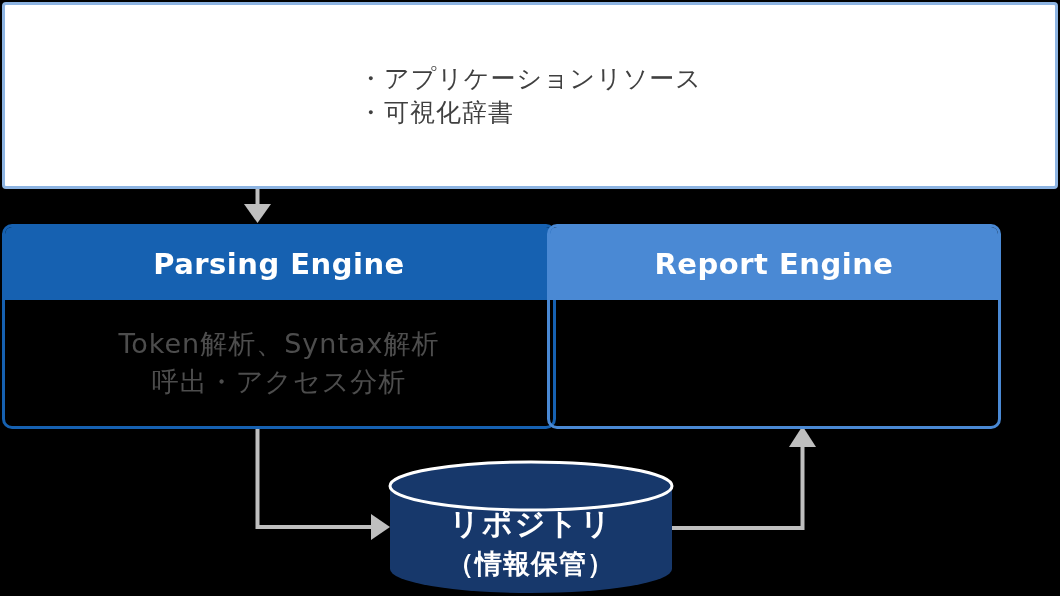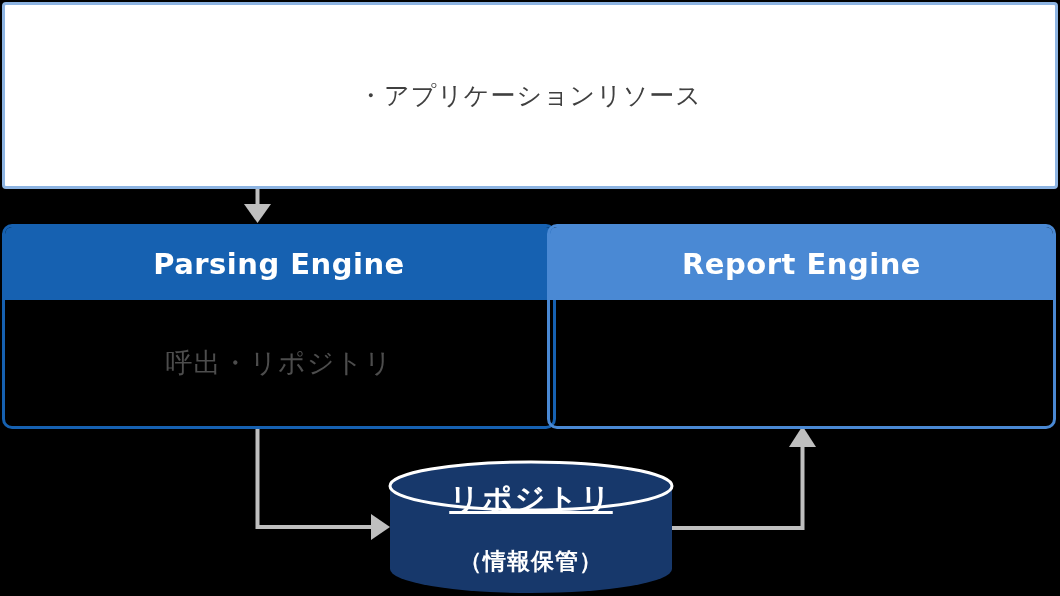--- a/index.html
+++ b/index.html
@@ -64,21 +64,21 @@
     position: absolute;
     top: 224px;
     height: 205px;
     border-radius: 10px;
     overflow: hidden;
     border: 3px solid;
     display: flex;
     flex-direction: column;
   }
   .engine-box.parsing { left: 2px; width: 554px; border-color: var(--parsing-blue); }
-  .engine-box.report  { left: 547px; width: 509px; border-color: var(--report-blue); gap: 45px; }
+  .engine-box.report  { left: 547px; width: 454px; border-color: var(--report-blue); gap: 45px; }
   .engine-header {
     height: 73px;
     flex: 0 0 73px;
     display: flex;
     align-items: center;
     justify-content: center;
     color: var(--header-text);
     font-size: 29px;
     font-weight: bold;
     letter-spacing: 0.5px;
@@ -100,31 +100,32 @@
 
   
   .cyl-label {
     position: absolute;
     left: 390px;
     width: 282px;
     text-align: center;
     color: var(--cylinder-text);
     font-weight: bold;
   }
-  .cyl-title { top: 479px; font-size: 30px; letter-spacing: 2px; text-decoration: underline; }
-  .cyl-sub   { top: 546px; font-size: 23px; letter-spacing: 1px; }
+  .cyl-title { top: 504px; font-size: 30px; letter-spacing: 2px; }
+  .cyl-sub   { top: 546px; font-size: 27px; letter-spacing: 1px; }
 </style>
 </head>
 <body>
 
 <div class="stage">
 
   <div class="top-box">
     <div class="bullet-list">
       <div>・アプリケーションリソース</div>
+      <div>・可視化辞書</div>
     </div>
   </div>
 
   <svg class="connector-layer" viewBox="0 0 1060 596">
 
     <g>
       <line class="arrow-line" x1="257.5" y1="189" x2="257.5" y2="205"></line>
       <polygon class="arrow-head" points="244,204 271,204 257.5,223"></polygon>
     </g>
 
@@ -140,21 +141,22 @@
 
     <g>
       <path class="cyl-body" d="M390,486 L390,569 A141,24 0 0 0 672,569 L672,486 Z"></path>
       <ellipse class="cyl-top" cx="531" cy="486" rx="141" ry="24"></ellipse>
     </g>
   </svg>
 
   <div class="engine-box parsing">
     <div class="engine-header">Parsing Engine</div>
     <div class="engine-body">
-      <div>呼出・リポジトリ</div>
+      <div>Token解析、Syntax解析</div>
+      <div>呼出・アクセス分析</div>
     </div>
   </div>
 
   <div class="engine-box report">
     <div class="engine-header">Report Engine</div>
     <div class="engine-body">
     </div>
   </div>
 
   <div class="cyl-label cyl-title">リポジトリ</div>

